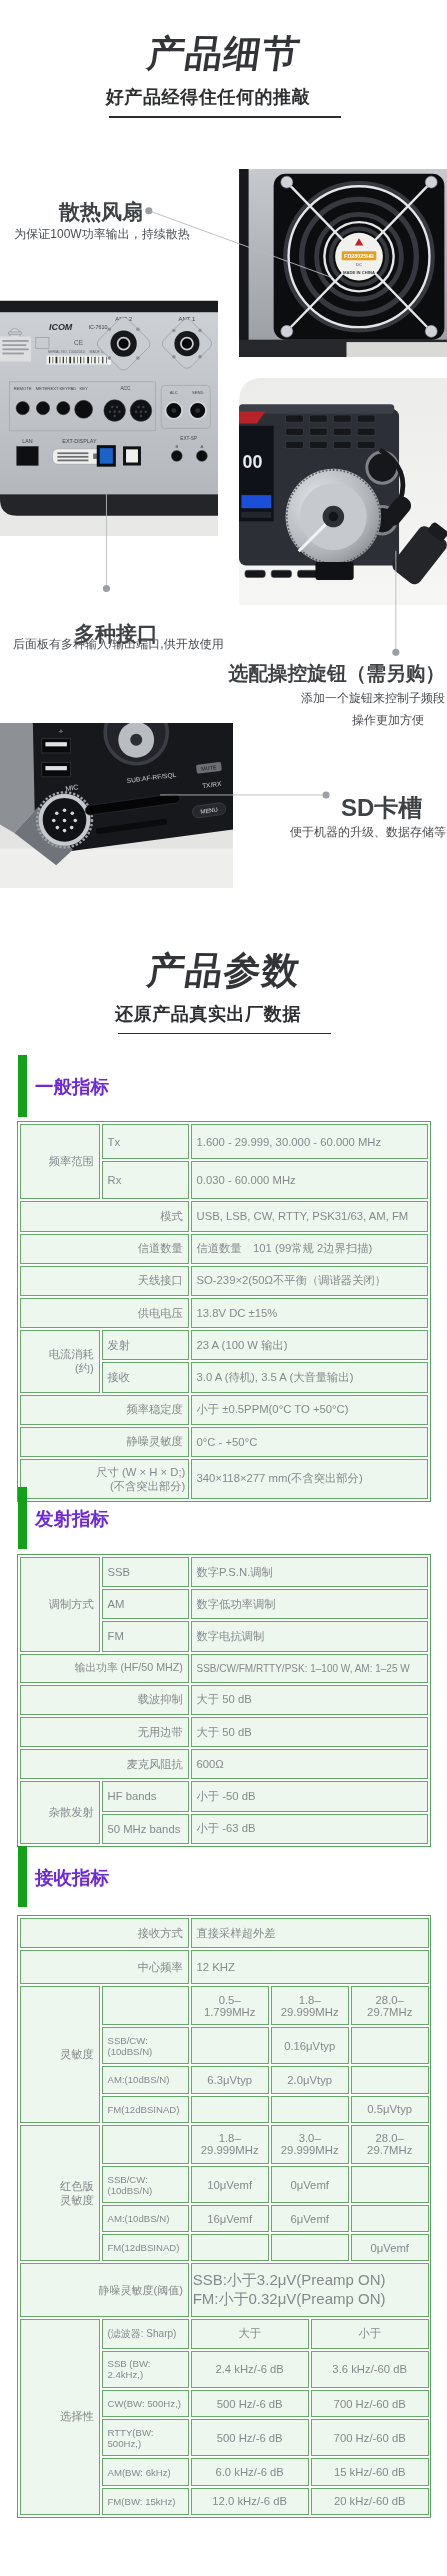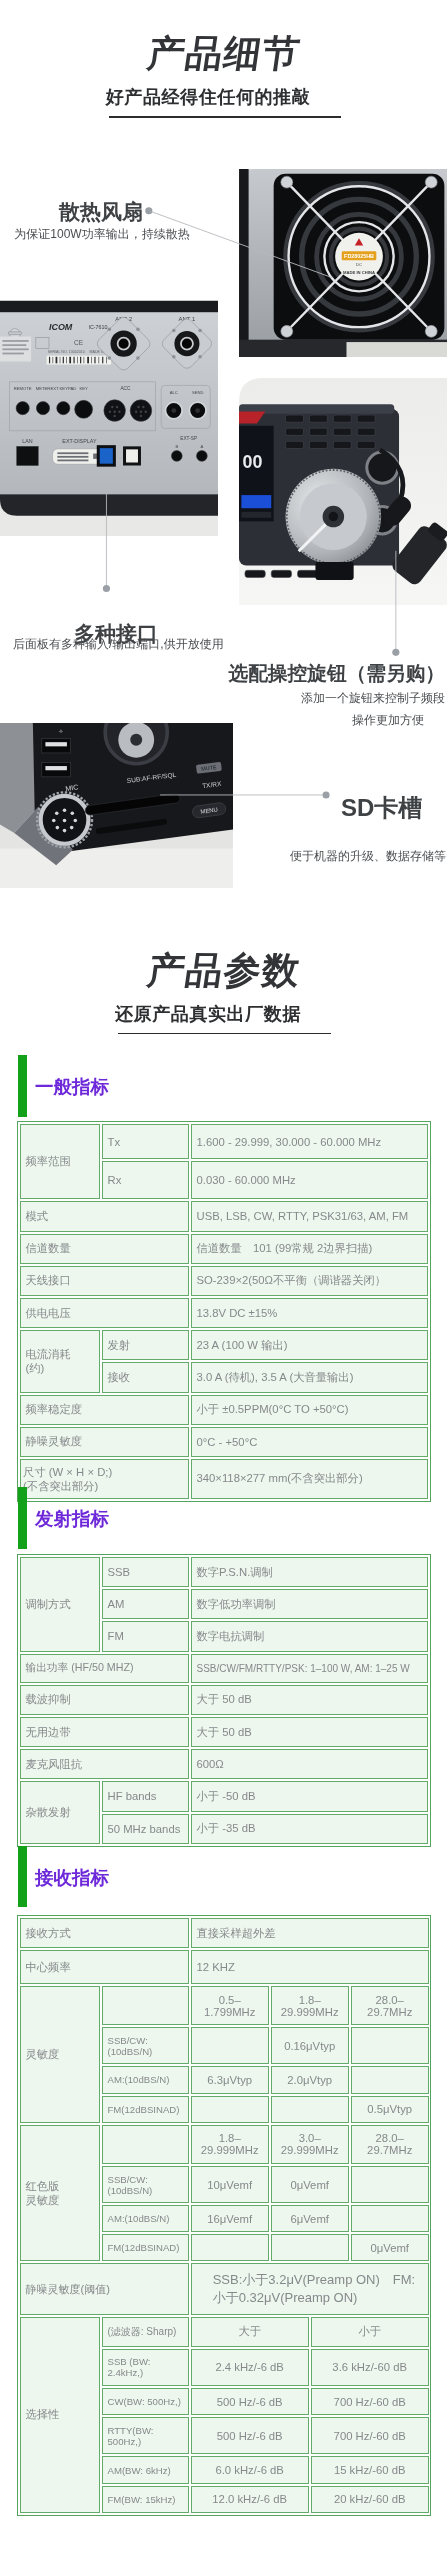--- a/index.html
+++ b/index.html
@@ -17,21 +17,21 @@
 
   .photo { position:absolute; display:block; }
 
   .sec-bar { position:absolute; width:9px; background:#12a119; }
   .sec-h   { position:absolute; font-size:18.5px; font-weight:bold; color:#6d28d9; white-space:nowrap; }
 
   .spec-wrap { position:absolute; left:16.7px; width:414px; border:1.2px solid #55a45c; background:#ffffff; }
   table.spec { width:100%; border-collapse:separate; border-spacing:2.4px; table-layout:fixed; }
   table.spec td { border:0.6px solid #63ab68; background:#eef7ee; vertical-align:middle;
                   padding:6.6px 4.8px; color:#86898c; font-size:11.3px; empty-cells:show; }
-  td.lbl  { text-align:left; color:#5f6163; font-size:12px;margin-left:12px; }
+  td.lbl  { text-align:right; color:#5f6163; font-size:12px;margin-left:12px; }
   td.sub  { text-align:left; color:#7c7f82; font-size:11.3px; }
   td.val  { text-align:left; padding-left:9.6px; color:#86898c; }
   td.cval { text-align:center; color:#86898c; }
   td.colhdr { text-align:center; color:#84878a; font-size:10px; padding-left:1.2px; padding-right:1.2px; }
   td.gtlt { text-align:center; color:#6f7275; font-size:12px; }
   .l2 { display:block; line-height:1.25; }
   .small { font-size:9px; }
   svg text { font-family:"Liberation Sans","DejaVu Sans",sans-serif; }
 </style>
 </head>
@@ -330,21 +330,21 @@
   <div class="callout-d" style="left:14.3px; top:226px;">为保证100W功率输出，持续散热</div>
 
   <div class="callout-h" style="left:74px; top:620px;">多种接口</div>
   <div class="callout-d" style="left:13px; top:636px;">后面板有多种输入/输出端口,供开放使用</div>
 
   <div class="callout-h" style="right:3px; top:660px; font-size:19.7px;">选配操控旋钮（需另购）</div>
   <div class="callout-d" style="right:3px; top:690px;">添加一个旋钮来控制子频段</div>
   <div class="callout-d" style="right:24px; top:712px;">操作更加方便</div>
 
   <div class="callout-h" style="left:341px; top:776px; font-size:24px;margin-top:16px;">SD卡槽</div>
-  <div class="callout-d" style="left:272px; top:824px; width:174px; text-align:right;margin-top:24px;">便于机器的升级、数据存储等</div>
+  <div class="callout-d" style="left:272px; top:824px; width:174px; text-align:right;">便于机器的升级、数据存储等</div>
 
   <h1 class="big-title" style="top:946px;">产品参数</h1>
   <div class="big-sub" style="top:1002px;">还原产品真实出厂数据</div>
   <div class="title-rule" style="left:118px; top:1033px; width:213px; height:1.2px;"></div>
 
   <div class="sec-bar" style="left:18px; top:1055px; height:62px;"></div>
   <div class="sec-h" style="left:35px; top:1074px;">一般指标</div>
 
   <div class="spec-wrap" style="top:1121px;">
     <table class="spec">
@@ -450,21 +450,21 @@
         <td class="lbl" colspan="2">麦克风阻抗</td>
         <td class="val">600Ω</td>
       </tr>
       <tr>
         <td class="lbl" rowspan="2">杂散发射</td>
         <td class="sub">HF bands</td>
         <td class="val">小于 -50 dB</td>
       </tr>
       <tr>
         <td class="sub">50 MHz bands</td>
-        <td class="val">小于 -35 dB</td>
+        <td class="val">小于 -63 dB</td>
       </tr>
     </tbody>
       </table>
   </div>
 
   <div class="sec-bar" style="left:18px; top:1846px; height:61px;"></div>
   <div class="sec-h" style="left:35px; top:1865px;">接收指标</div>
 
   <div class="spec-wrap" style="top:1915px;">
     <table class="spec">
@@ -535,21 +535,21 @@
         <td class="cval" colspan="2"></td>
       </tr>
       <tr>
         <td class="sub" style="font-size:9.6px;">FM(12dBSINAD)</td>
         <td class="cval" colspan="2"></td>
         <td class="cval" colspan="2"></td>
         <td class="cval" colspan="2">0μVemf</td>
       </tr>
       <tr>
         <td class="lbl" colspan="2" style="font-size:11px;">静噪灵敏度(阈值)</td>
-        <td class="val" colspan="6" style="font-size:13px; padding-left:21px;">SSB:小于3.2μV(Preamp ON)　FM:小于0.32μV(Preamp ON)</td>
+        <td class="val" colspan="6" style="font-size:15px; padding-left:1px;">SSB:小于3.2μV(Preamp ON)　FM:小于0.32μV(Preamp ON)</td>
       </tr>
       <tr>
         <td class="lbl" rowspan="6">选择性</td>
         <td class="sub" style="font-size:10px;">(滤波器: Sharp)</td>
         <td class="gtlt" colspan="3">大于</td>
         <td class="gtlt" colspan="3">小于</td>
       </tr>
       <tr>
         <td class="sub" style="font-size:9.6px;">SSB (BW: 2.4kHz,)</td>
         <td class="cval" colspan="3">2.4 kHz/-6 dB</td>

